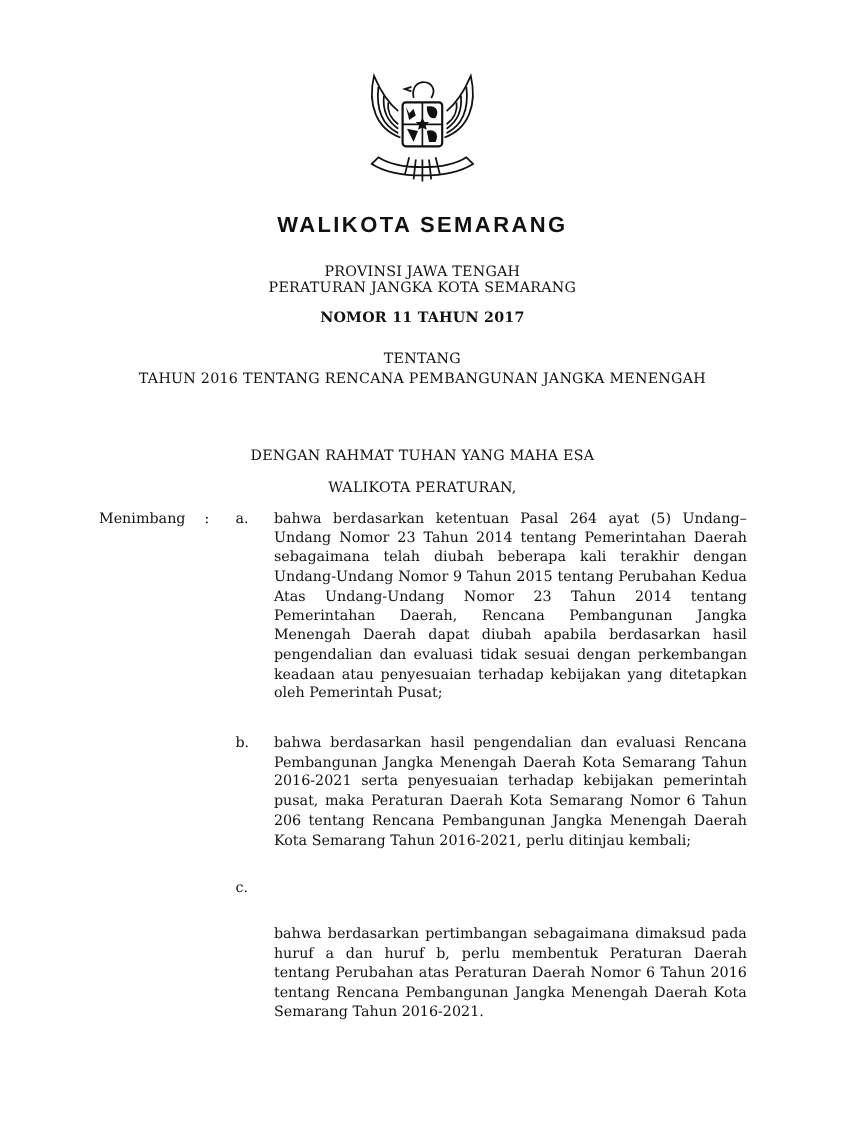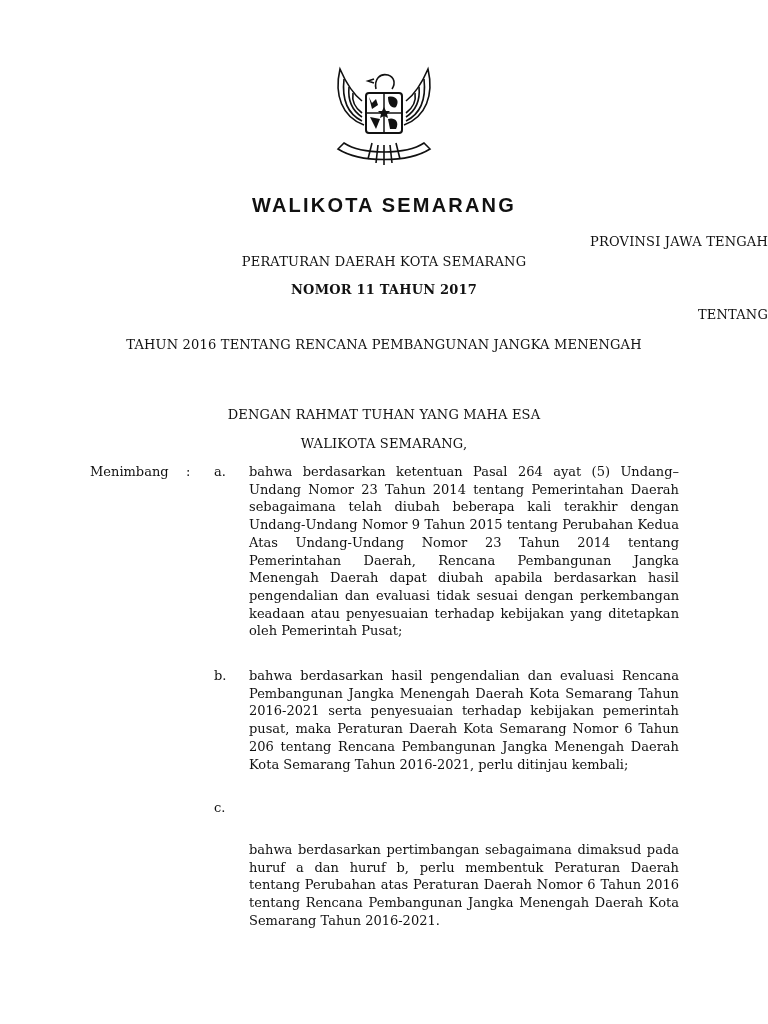--- a/index.html
+++ b/index.html
@@ -43,31 +43,31 @@
     <line x1="62" y1="38" x2="62" y2="78" stroke="#111" stroke-width="1.5"></line>
     <line x1="44" y1="58" x2="80" y2="58" stroke="#111" stroke-width="1.5"></line>
     <path d="M47 42 L50 48 L54 44 L56 50 L50 54 Z" fill="#111"></path>
     <path d="M66 42 C74 40 78 46 74 52 C70 54 66 50 66 42 Z" fill="#111"></path>
     <path d="M62 52 L64 56 L68 56 L65 59 L66 63 L62 61 L58 63 L59 59 L56 56 L60 56 Z" fill="#111"></path>
     <path d="M48 62 L58 64 L54 74 Z" fill="#111"></path>
     <path d="M66 64 C72 62 78 66 74 74 L68 74 Z" fill="#111"></path>
   </svg>
 
   <div class="center title">WALIKOTA SEMARANG</div>
-  <div class="center" style="top:234px;text-align:right;">PROVINSI JAWA TENGAH</div>
-  <div class="center" style="top:254px;">PERATURAN DAERAH KOTA SEMARANG</div>
+  <div class="center" style="top:240px;">PROVINSI JAWA TENGAH</div>
+  <div class="center" style="top:254px;">PERATURAN JANGKA KOTA SEMARANG</div>
   <div class="center" style="top:282px;font-weight:bold;">NOMOR 11 TAHUN 2017</div>
-  <div class="center" style="top:307px;text-align:right;">TENTANG</div>
+  <div class="center" style="top:319px;">TENTANG</div>
 
   <div class="center subj">
     <div>TAHUN 2016 TENTANG RENCANA PEMBANGUNAN JANGKA MENENGAH</div>
   </div>
 
   <div class="center" style="top:407px;">DENGAN RAHMAT TUHAN YANG MAHA ESA</div>
-  <div class="center" style="top:436px;">WALIKOTA SEMARANG,</div>
+  <div class="center" style="top:436px;">WALIKOTA PERATURAN,</div>
 
   <div class="menimbang">Menimbang</div>
   <div class="colon">:</div>
 
   <div class="item-letter" style="top:464px;">a.</div>
   <div class="item-text" style="top:463px;">bahwa berdasarkan ketentuan Pasal 264 ayat (5) Undang–Undang Nomor 23 Tahun 2014 tentang Pemerintahan Daerah sebagaimana telah diubah beberapa kali terakhir dengan Undang-Undang Nomor 9 Tahun 2015 tentang Perubahan Kedua Atas Undang-Undang Nomor 23 Tahun 2014 tentang Pemerintahan Daerah, Rencana Pembangunan Jangka Menengah Daerah dapat diubah apabila berdasarkan hasil pengendalian dan evaluasi tidak sesuai dengan perkembangan keadaan atau penyesuaian terhadap kebijakan yang ditetapkan oleh Pemerintah Pusat;</div>
 
   <div class="item-letter" style="top:668px;">b.</div>
   <div class="item-text" style="top:667px;">bahwa berdasarkan hasil pengendalian dan evaluasi Rencana Pembangunan Jangka Menengah Daerah Kota Semarang Tahun 2016-2021 serta penyesuaian terhadap kebijakan pemerintah pusat, maka Peraturan Daerah Kota Semarang Nomor 6 Tahun 206 tentang Rencana Pembangunan Jangka Menengah Daerah Kota Semarang Tahun 2016-2021, perlu ditinjau kembali;</div>
 

